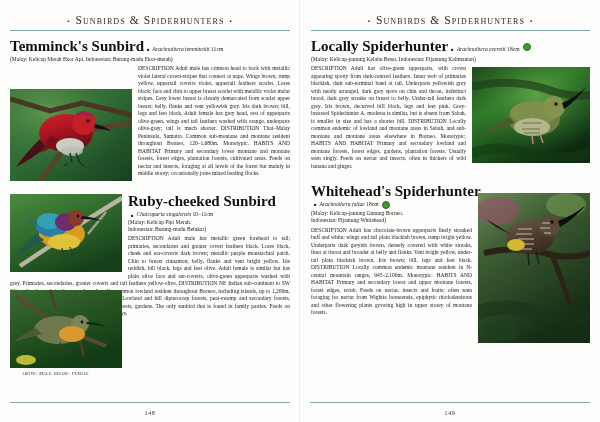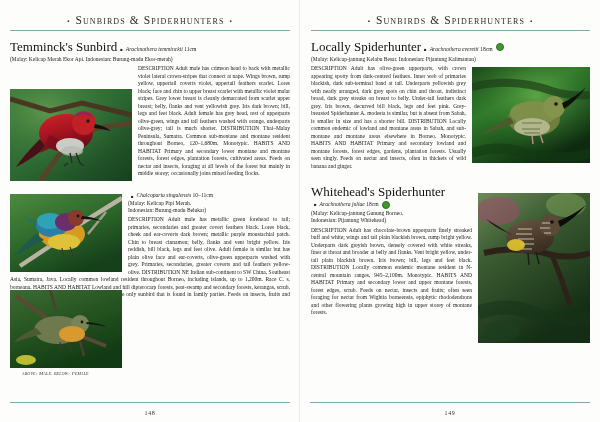--- a/index.html
+++ b/index.html
@@ -64,22 +64,22 @@
   .rule-bottom {
     border: 0;
     border-top: 1px solid #7fa8a8;
     margin: 2px 0 3px 0;
     height: 0;
   }
 
   
   .sp-name {
     font-family: "Liberation Serif", serif;
-    font-weight: normal;
-    font-size: 13px;
+    font-weight: bold;
+    font-size: 15px;
     color: #111;
     display: inline;
     line-height: 1.1;
   }
   .sci-line {
     font-size: 5.6px;
     color: #222;
     display: inline;
     font-style: italic;
   }
@@ -234,20 +234,23 @@
           <ellipse cx="56" cy="28" rx="11" ry="9" fill="#6b2d6b"></ellipse>
           <circle cx="66" cy="24" r="8" fill="#8a3a2a"></circle>
           <path d="M72 22 Q84 23 92 27 Q82 25 71 25 Z" fill="#141414"></path>
           <circle cx="68" cy="22" r="1.4" fill="#141414"></circle>
           <ellipse cx="54" cy="48" rx="16" ry="8" fill="#e0c23a"></ellipse>
           <path d="M26 40 Q12 52 4 62 Q20 54 34 46 Z" fill="#1f5a4c"></path>
           <path d="M52 54 l2 10 M60 53 l4 10" stroke="#3a3a2a" stroke-width="1.2" fill="none"></path>
         </svg>
       </div>
 
+      <div>
+        <span class="sp-name">Ruby-cheeked Sunbird</span>
+      </div>
       <div class="sci-line" style="display:block;margin-top:1px;"><span class="bullet">■</span><span>Chalcoparia singalensis</span> <span class="len">10–11cm</span></div>
       <div class="local-names">(Malay: Kelicap Pipi Merah.</div>
       <div class="local-names" style="margin-top:-2px;">Indonesian: Burung-madu Belukar)</div>
 
       <p class="body-text">DESCRIPTION Adult male has metallic green forehead to tail; primaries, secondaries and greater covert feathers black. Lores black, cheek and ear-coverts dark brown; metallic purple moustachial patch. Chin to breast cinnamon; belly, flanks and vent bright yellow. Iris reddish, bill black, legs and feet olive. Adult female is similar but has plain olive face and ear-coverts, olive-green upperparts washed with grey. Primaries, secondaries, greater coverts and tail feathers yellow-olive. DISTRIBUTION NE Indian sub-continent to SW China, Southeast Asia, Sumatra, Java. Locally common lowland resident throughout Borneo, including islands, up to 1,200m. Race C. s. borneana. HABITS AND HABITAT Lowland and hill dipterocarp forests, peat-swamp and secondary forests, kerangas, scrub, coastal vegetation, plantation forests, gardens. The only sunbird that is found in family parties. Feeds on insects, fruits and nectar in middle and upper storeys.</p>
 
       <div class="photo" style="position:absolute;left:10px;top:290px;width:112px;height:78px;">
         <svg width="112" height="78" viewBox="0 0 112 78">
           <defs>
             <linearGradient id="rfbg" x1="0" y1="0" x2="0.5" y2="1">

